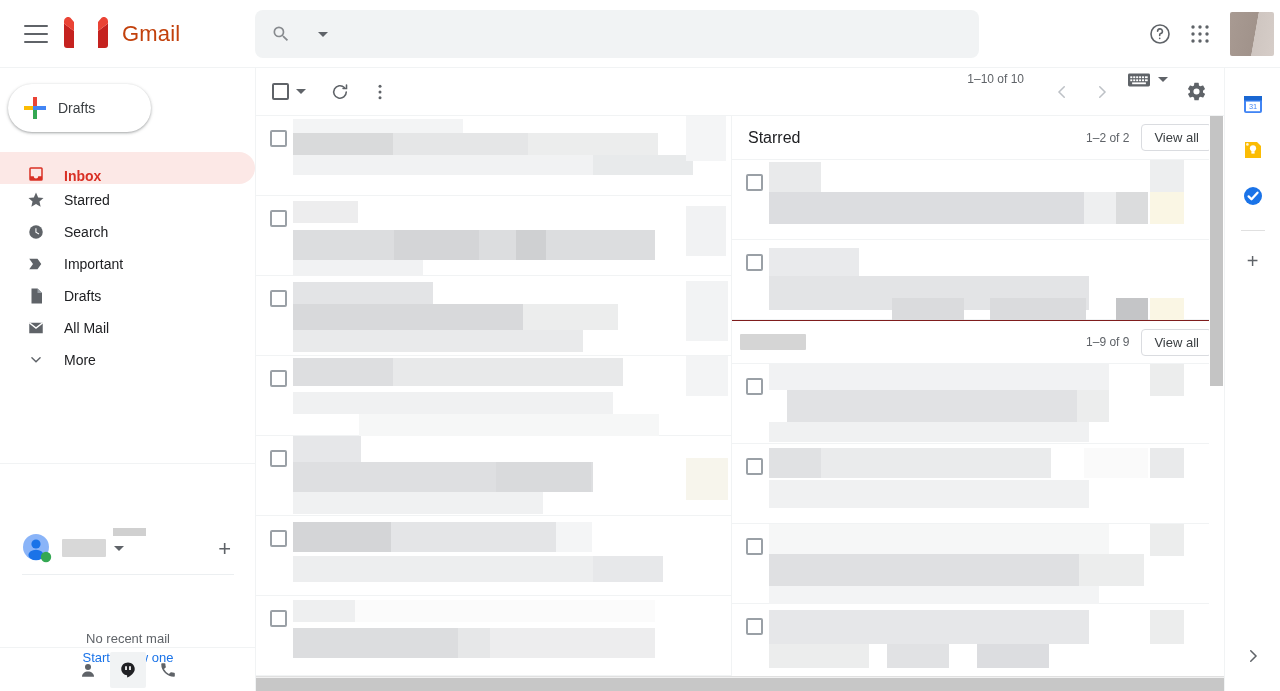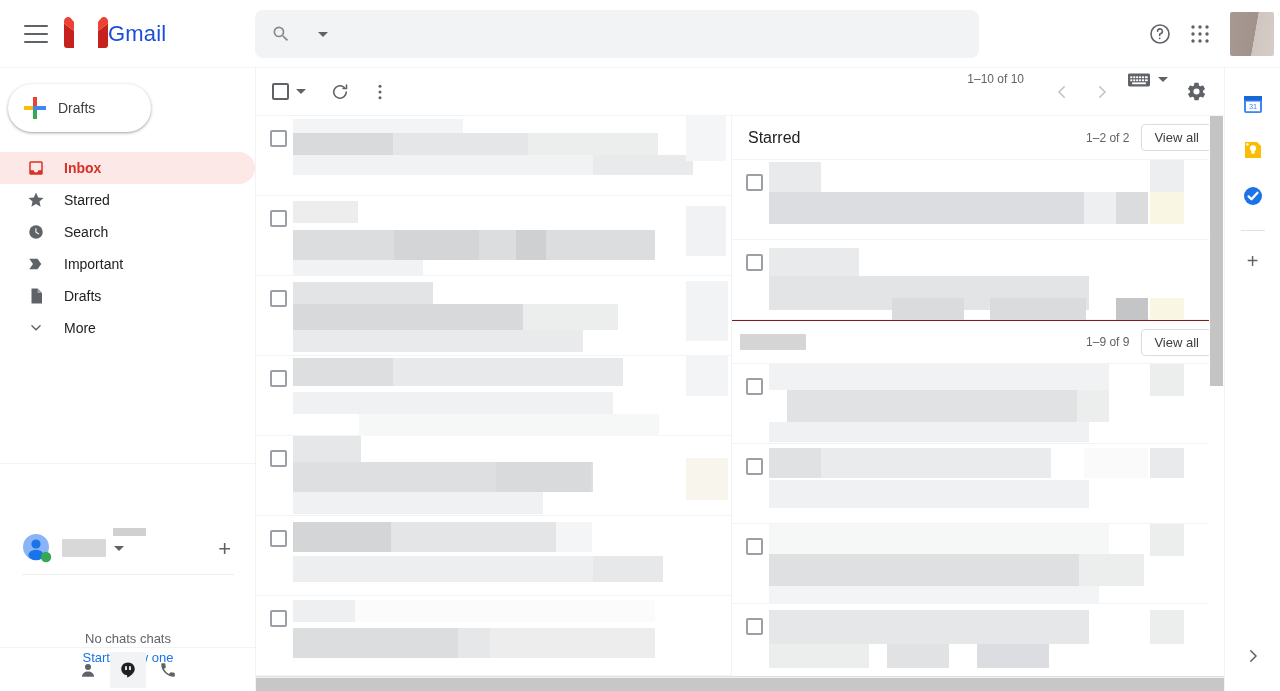--- a/index.html
+++ b/index.html
@@ -24,21 +24,21 @@
   }
   .hamburger {
     width: 24px; height: 18px; margin-left: 24px; margin-right: 16px;
     display: flex; flex-direction: column; justify-content: space-between;
     cursor: pointer;
   }
   .hamburger span { display:block; height:2px; width:24px; background:#5f6368; border-radius:1px; }
   .logo-wrap { display:flex; align-items:center; cursor:pointer; }
   .gm-logo { width: 44px; height: 34px; position: relative; }
   .gmail-word {
-    font-size: 22px; color: #1d4ed8; margin-left: 0;
+    font-size: 22px; color: #c2410c; margin-left: 14px;
     letter-spacing: .2px;
   }
 
   .searchbar {
     position: absolute; left: 255px; top: 10px;
     width: 724px; height: 48px;
     background: #f1f3f4; border-radius: 8px;
     display: flex; align-items: center;
   }
   .search-icon { margin-left: 16px; margin-right: 14px; width:20px; height:20px; opacity:.72; }
@@ -239,21 +239,21 @@
           <rect x="9" y="9" width="13" height="4" fill="#4285f4"></rect>
           <rect x="9" y="0" width="4" height="9" fill="#ea4335"></rect>
           <rect x="9" y="13" width="4" height="9" fill="#34a853"></rect>
           <rect x="9" y="9" width="4" height="4" fill="#4285f4"></rect>
         </svg>
       </div>
       <div class="compose-label">Drafts</div>
     </div>
 
     <div class="navlist">
-      <div class="navitem active" style="margin-top:20px;">
+      <div class="navitem active" style="margin-top:20px;align-items:flex-end;">
         <span class="nav-ico">
           <svg width="18" height="18" viewBox="0 0 24 24" fill="#d93025">
             <path d="M19 3H5a2 2 0 0 0-2 2v14a2 2 0 0 0 2 2h14a2 2 0 0 0 2-2V5a2 2 0 0 0-2-2zm0 12h-4a3 3 0 0 1-6 0H5V5h14v10z"></path>
           </svg>
         </span>
         <span class="nav-label">Inbox</span>
       </div>
 
       <div class="navitem">
         <span class="nav-ico">
@@ -287,20 +287,29 @@
       <div class="navitem">
         <span class="nav-ico">
           <svg width="18" height="18" viewBox="0 0 24 24" fill="#5f6368">
             <path d="M6 2h8l6 6v14H6z"></path>
             <path d="M14 2l6 6h-6z" fill="#9aa0a6"></path>
           </svg>
         </span>
         <span class="nav-label">Drafts</span>
       </div>
 
+      <div class="navitem">
+        <span class="nav-ico">
+          <svg width="18" height="18" viewBox="0 0 24 24" fill="#5f6368">
+            <path d="M3 5h18v14H3z"></path>
+            <path d="M3 5l9 7 9-7" stroke="#fff" stroke-width="2" fill="none"></path>
+          </svg>
+        </span>
+        <span class="nav-label">All Mail</span>
+      </div>
 
       <div class="navitem">
         <span class="nav-ico">
           <svg width="14" height="14" viewBox="0 0 24 24" fill="none" stroke="#5f6368" stroke-width="2.4" stroke-linecap="round">
             <path d="M5 8l7 7 7-7"></path>
           </svg>
         </span>
         <span class="nav-label">More</span>
       </div>
     </div>
@@ -318,21 +327,21 @@
       </div>
       <div class="chat-name-blk"></div>
       <div class="chat-caret">
         <div class="caret-dn"></div>
       </div>
     </div>
     <div class="chat-plus">+</div>
     <div class="chat-hr"></div>
 
     <div class="chat-empty">
-      <div class="nrc">No chats chats</div>
+      <div class="nrc">No recent mail</div>
       <a class="snw">Start a new one</a>
     </div>
 
     <div class="chat-bottom">
       <div class="cb-btn">
         <svg width="18" height="18" viewBox="0 0 24 24" fill="#5f6368">
           <circle cx="12" cy="8" r="4"></circle>
             <path d="M4 21c0-4.4 3.6-7 8-7s8 2.6 8 7z"></path>
         </svg>
       </div>

